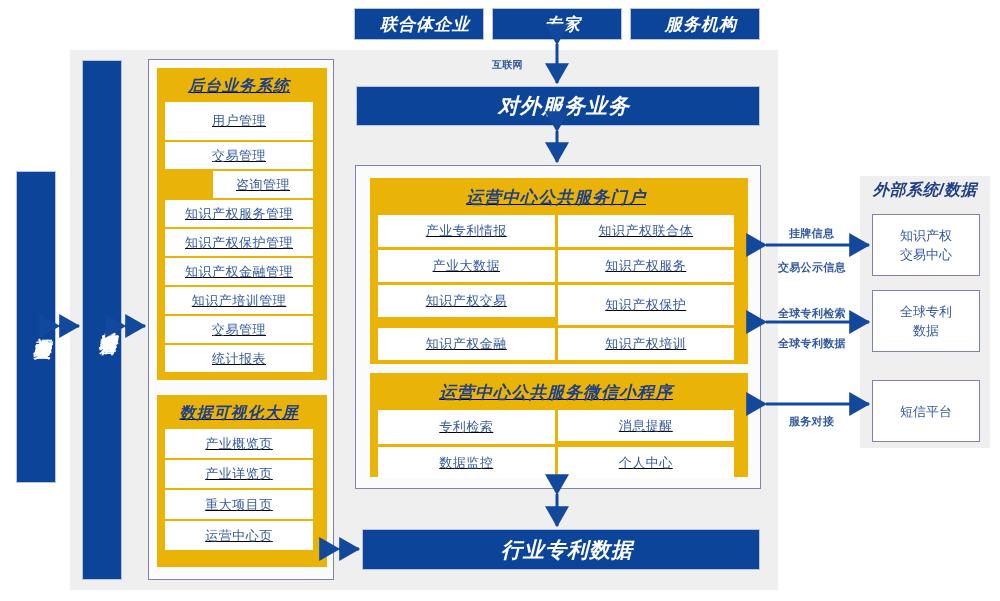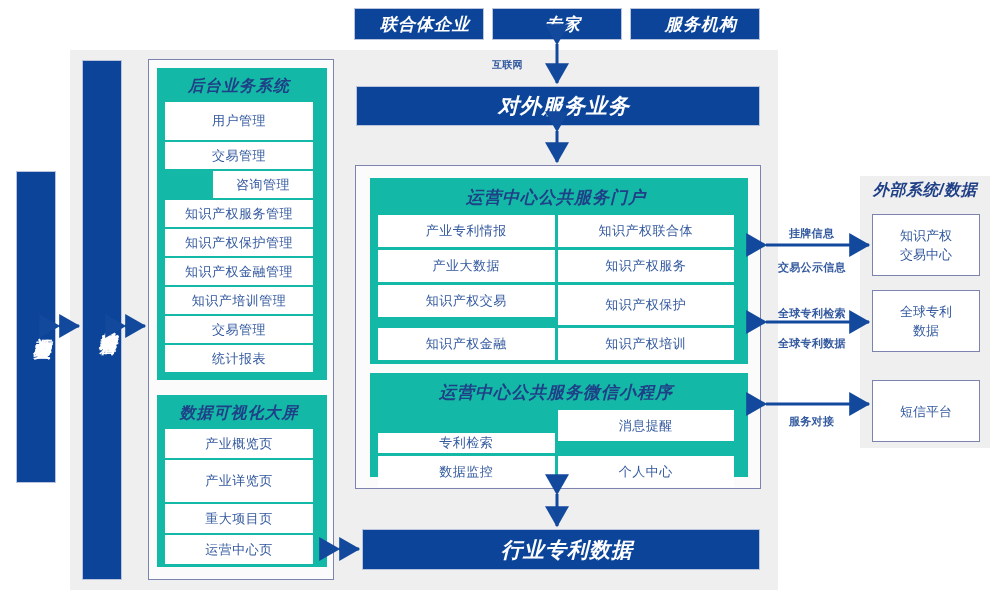--- a/index.html
+++ b/index.html
@@ -31,23 +31,24 @@
     position:absolute;
     box-sizing:border-box;
   }
   .panel{
     background:#fbfbfc;
     border:1px solid #7b83ae;
     position:absolute;
     box-sizing:border-box;
   }
   .group{
-    background:#14b8a6;
+    background:#eab308;
     box-sizing:border-box;
     padding:6px 14px 8px 8px;
+    text-decoration:underline;
   }
   .group-title{
     color:#1f3f87;
     font-weight:bold;
     font-style:italic;
     text-align:center;
     font-size:16px;
     line-height:24px;
     letter-spacing:1px;
     padding-bottom:4px;
@@ -128,21 +129,21 @@
         <div class="cell" style="height:27px;margin-bottom:2px;">知识产培训管理</div>
         <div class="cell" style="height:27px;margin-bottom:2px;">交易管理</div>
         <div class="cell" style="height:27px;">统计报表</div>
       </div>
     </div>
 
     <div class="group" style="position:absolute;left:8px;top:327px;width:170px;height:172px;margin-top:8px;">
       <div class="group-title">数据可视化大屏</div>
       <div>
         <div class="cell" style="height:29px;margin-bottom:2px;">产业概览页</div>
-        <div class="cell" style="height:42px;margin-bottom:2px;">产业详览页</div>
+        <div class="cell" style="height:28px;margin-bottom:2px;">产业详览页</div>
         <div class="cell" style="height:29px;margin-bottom:2px;">重大项目页</div>
         <div class="cell" style="height:29px;">运营中心页</div>
       </div>
     </div>
   </div>
 
   <div class="navy-box" style="position:absolute;left:356px;top:86px;width:404px;height:40px;font-size:21px;">
     <span>对外服务业务</span>
   </div>
 
@@ -160,21 +161,21 @@
         <div class="cell" style="height:32px;">知识产权交易</div>
         <div class="cell" style="height:40px;">知识产权保护</div>
         <div class="cell" style="height:32px;">知识产权金融</div>
         <div class="cell" style="height:32px;">知识产权培训</div>
       </div>
     </div>
 
     <div class="group" style="position:absolute;left:14px;top:207px;width:378px;height:104px;">
       <div class="group-title" style="font-size:17px;line-height:27px;">运营中心公共服务微信小程序</div>
       <div style="display:grid;grid-template-columns:1fr 1fr;gap:3px;">
-        <div class="cell" style="height:20px;margin-top:23px;">专利检索</div>
+        <div class="cell" style="height:34px;">专利检索</div>
         <div class="cell" style="height:31px;">消息提醒</div>
         <div class="cell" style="height:31px;">数据监控</div>
         <div class="cell" style="height:31px;">个人中心</div>
       </div>
     </div>
   </div>
 
   <div class="navy-box" style="position:absolute;left:362px;top:529px;width:398px;height:41px;font-size:21px;">
     <span>行业专利数据</span>
   </div>

